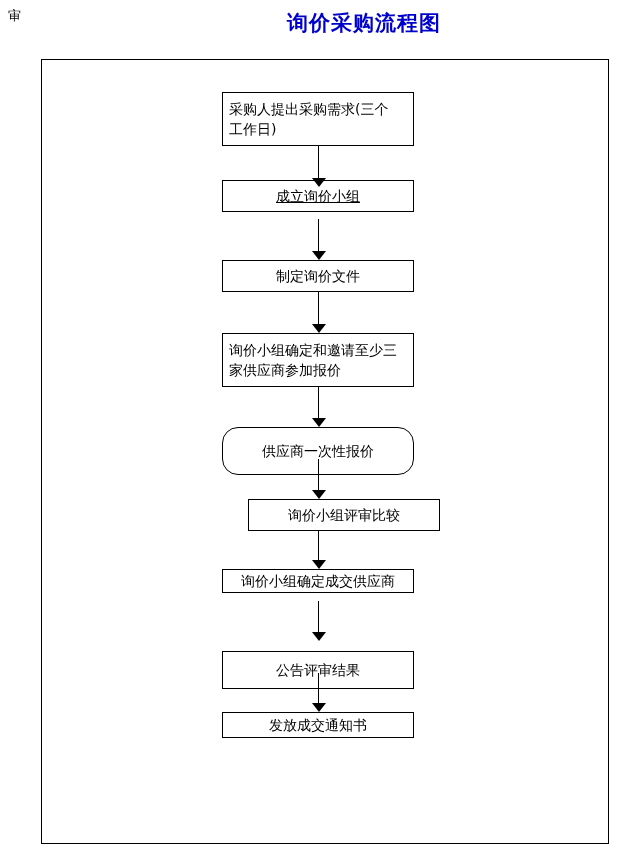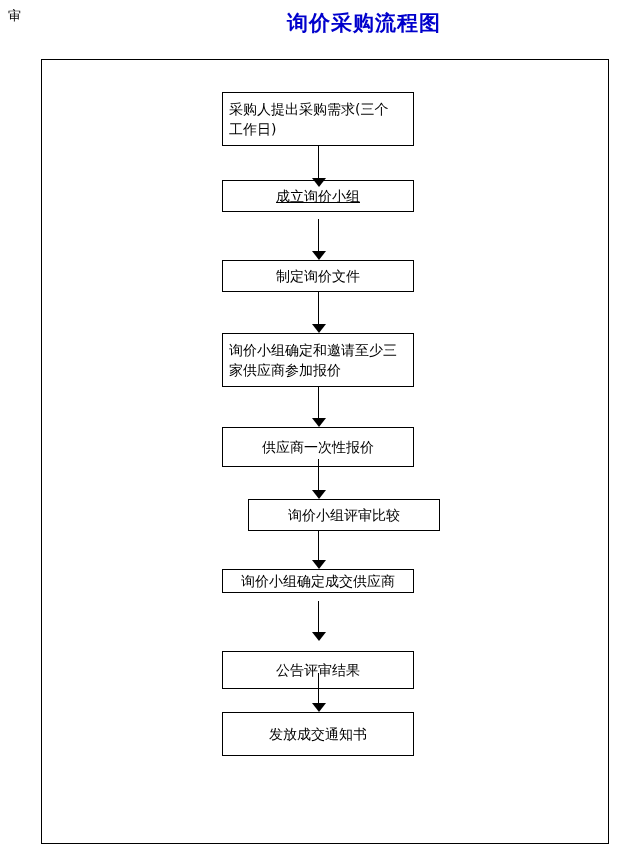--- a/index.html
+++ b/index.html
@@ -111,33 +111,33 @@
       </div>
       <div class="flow-box center" style="top: 120px; height: 32px; text-decoration: underline;">
         <span class="box-label">成立询价小组</span>
       </div>
       <div class="flow-box center" style="top: 200px; height: 32px;">
         <span class="box-label">制定询价文件</span>
       </div>
       <div class="flow-box left" style="top: 273px; height: 54px;">
         <span class="box-label">询价小组确定和邀请至少三<br>家供应商参加报价</span>
       </div>
-      <div class="flow-box center" style="top: 367px; height: 40px;">
+      <div class="flow-box center" style="top: 367px; height: 48px; border-radius: 16px;">
         <span class="box-label">供应商一次性报价</span>
       </div>
       <div class="flow-box center" style="top: 439px; height: 32px; margin-left: 26px;">
         <span class="box-label">询价小组评审比较</span>
       </div>
       <div class="flow-box center" style="top: 509px; height: 24px;">
         <span class="box-label">询价小组确定成交供应商</span>
       </div>
       <div class="flow-box center" style="top: 581px; height: 38px; margin-top: 10px;">
         <span class="box-label">公告评审结果</span>
       </div>
-      <div class="flow-box center" style="top: 652px; height: 44px; justify-content: center;">
+      <div class="flow-box center" style="top: 652px; height: 26px; justify-content: center;">
         <span class="box-label">发放成交通知书</span>
       </div>
     </div>
   <div id="flow-edges">
       <div class="connector" style="top: 86px; height: 33px;"></div>
       <div class="arrowhead" style="top: 118px;"></div>
       <div class="connector" style="top: 159px; height: 33px;"></div>
       <div class="arrowhead" style="top: 191px;"></div>
       <div class="connector" style="top: 232px; height: 33px;"></div>
       <div class="arrowhead" style="top: 264px;"></div>

